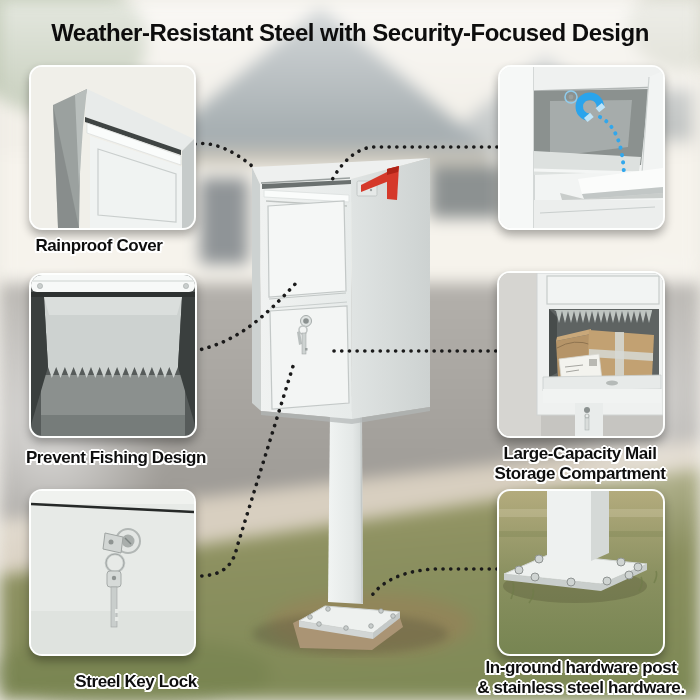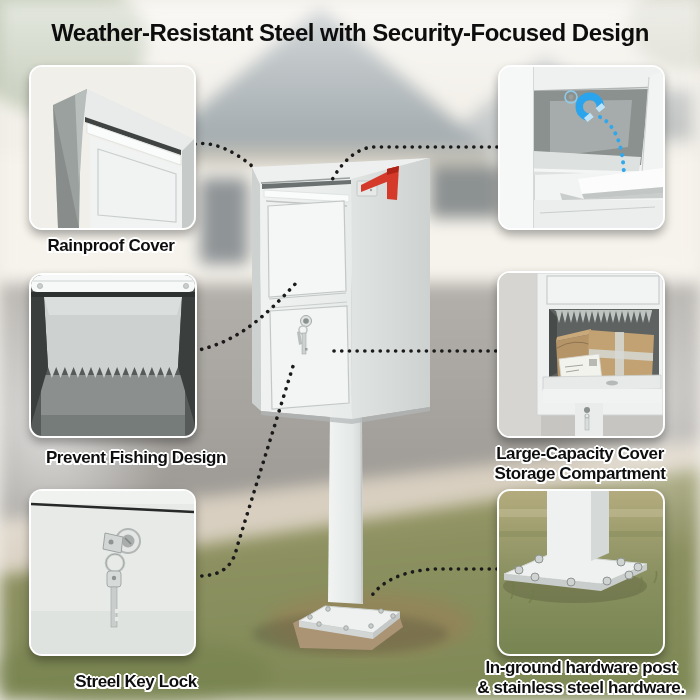--- a/index.html
+++ b/index.html
@@ -340,28 +340,28 @@
           <circle cx="108" cy="90" r="4"></circle>
         <circle cx="72" cy="91" r="4"></circle>
           <circle cx="36" cy="86" r="4"></circle>
       </g>
       <path d="M12,108 q4,-10 2,-16 M30,112 q6,-8 4,-14 M140,100 q5,-9 2,-14 M155,92 q4,-8 2,-12" fill="none" stroke="#6f7c49" stroke-width="1.6" opacity=".7"></path>
     </svg>
   </div>
 
   <div class="title">Weather-Resistant Steel with Security-Focused Design</div>
 
-  <div class="feat-label" style="left:111px;top:236px;">
+  <div class="feat-label" style="left:99px;top:236px;">
     <div>Rainproof Cover</div>
   </div>
-  <div class="feat-label" style="left:127px;top:448px;padding-left:18px;">
+  <div class="feat-label" style="left:107px;top:448px;padding-left:18px;">
     <div>Prevent Fishing Design</div>
   </div>
   <div class="feat-label" style="left:580px;top:444px;">
-    <div>Large-Capacity Cover</div>
+    <div>Large-Capacity Mail</div>
     <div>Storage Compartment</div>
   </div>
   <div class="feat-label" style="left:111px;top:672px;margin-left:25px;">
     <div>Streel Key Lock</div>
   </div>
   <div class="feat-label" style="left:581px;top:658px;">
     <div>In-ground hardware post</div>
     <div>&amp; stainless steel hardware.</div>
   </div>
 

